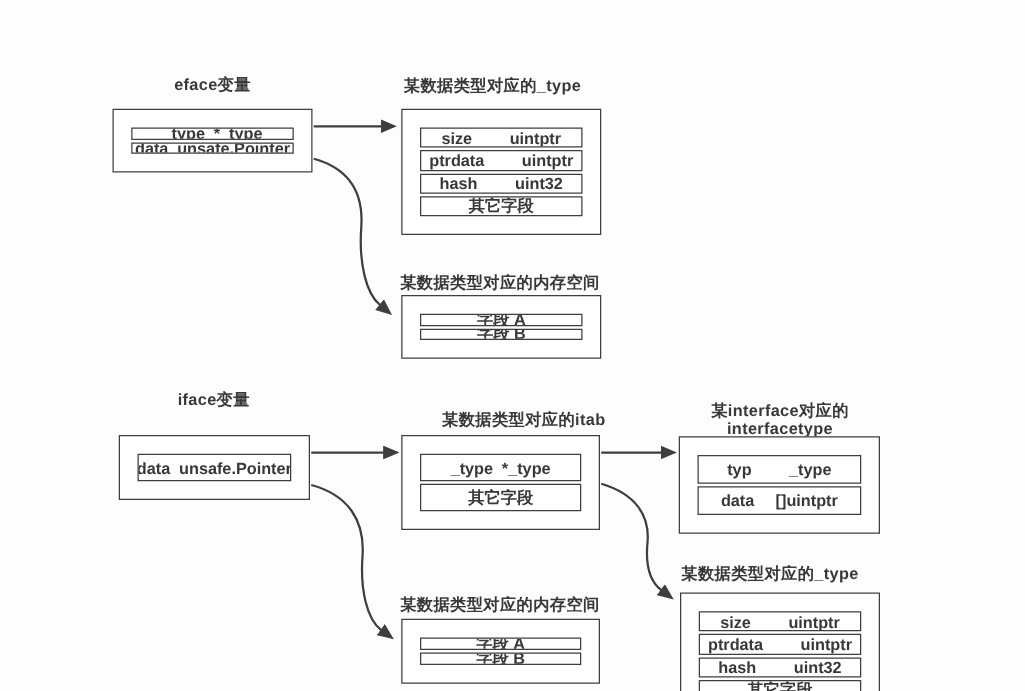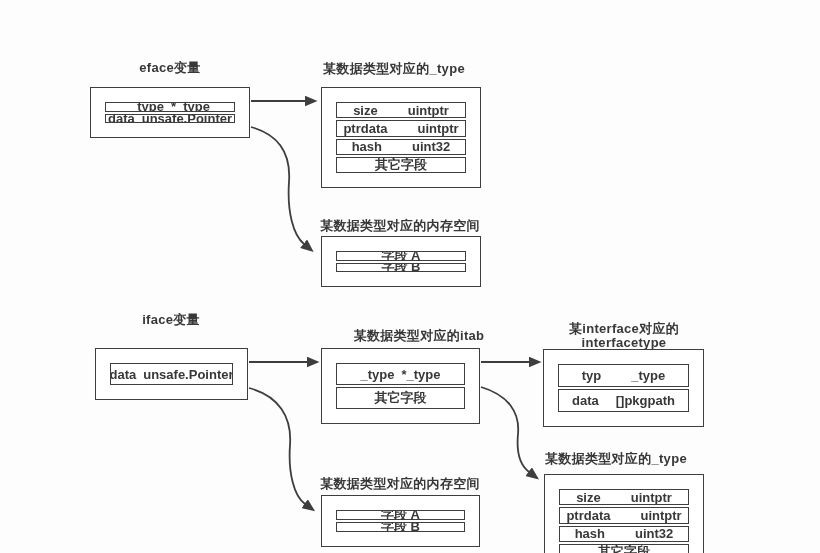--- a/index.html
+++ b/index.html
@@ -154,21 +154,21 @@
     <div>某interface对应的</div>
     <div>interfacetype</div>
   </div>
   <div class="box" style="left:543px;top:310px;width:161px;height:78px">
     <div class="cell g-lg">
       <span>typ</span>
       <span>_type</span>
     </div>
     <div class="cell g-md">
       <span>data</span>
-      <span>[]pkgpath</span>
+      <span>[]uintptr</span>
     </div>
   </div>
 
   <div class="title" style="left:616px;top:411px">某数据类型对应的_type</div>
   <div class="box" style="left:544px;top:435px;width:160px;height:101px">
     <div class="cell g-lg">
       <span>size</span>
       <span>uintptr</span>
     </div>
     <div class="cell g-lg">

